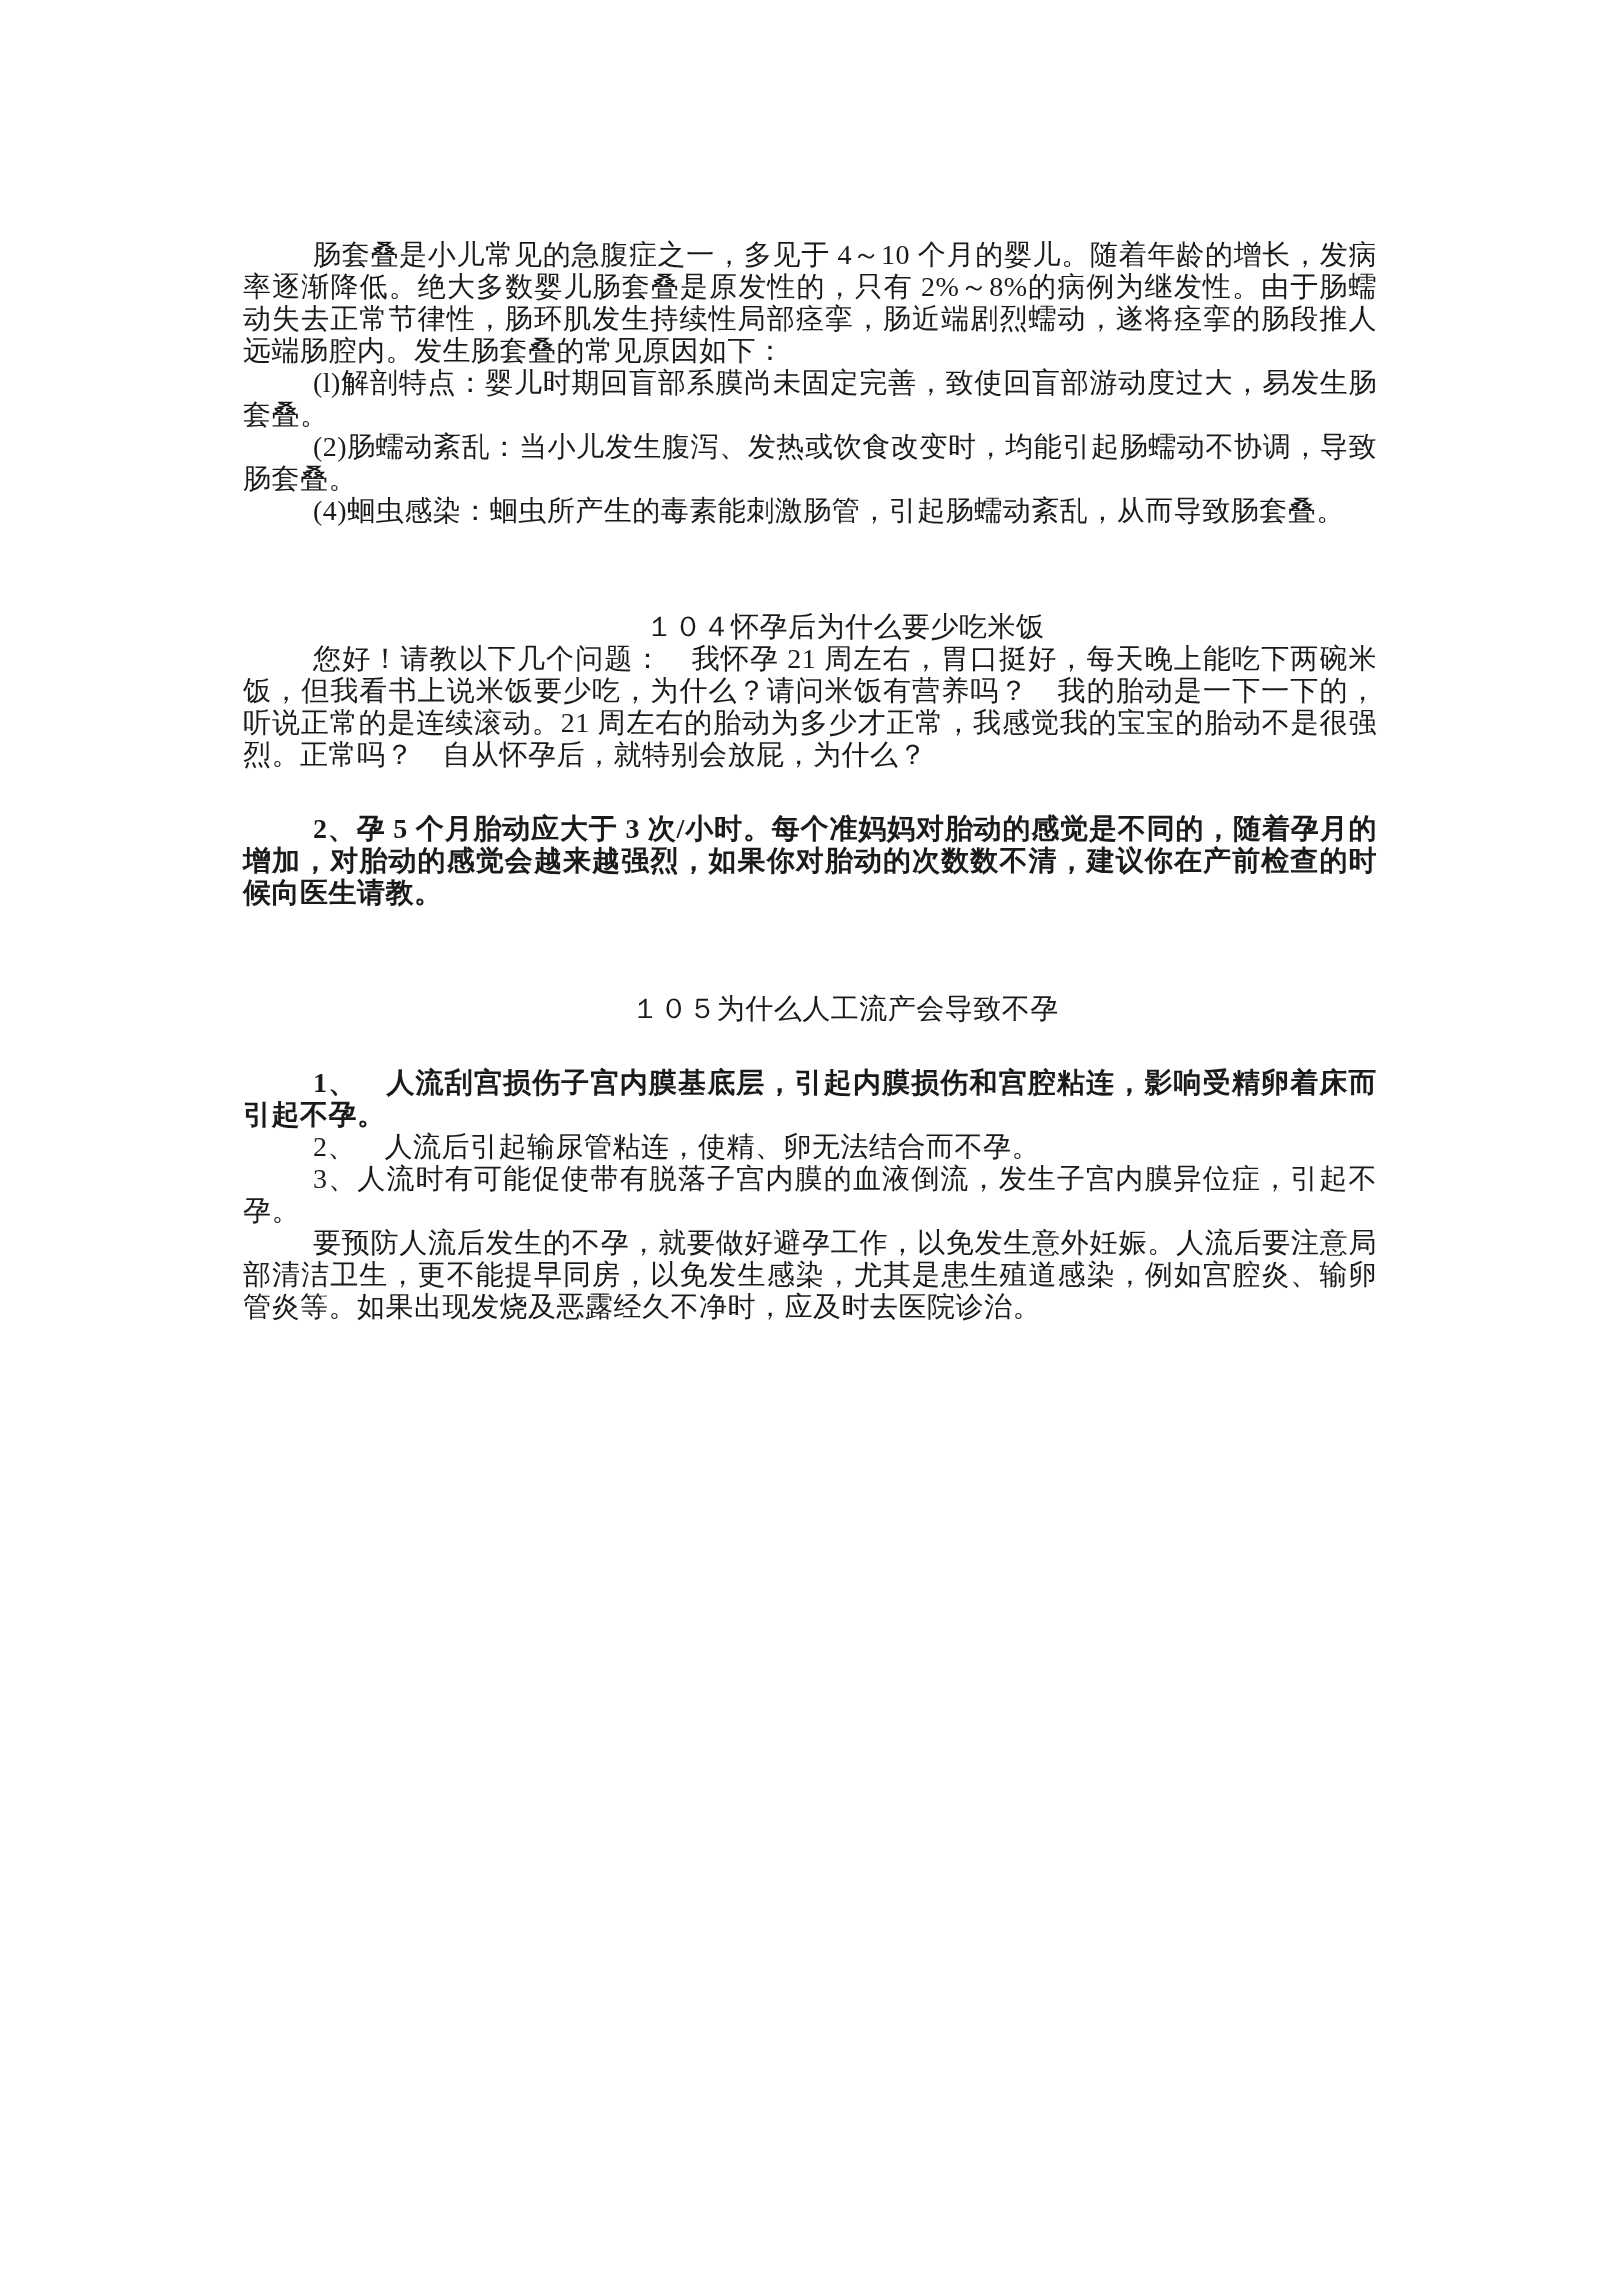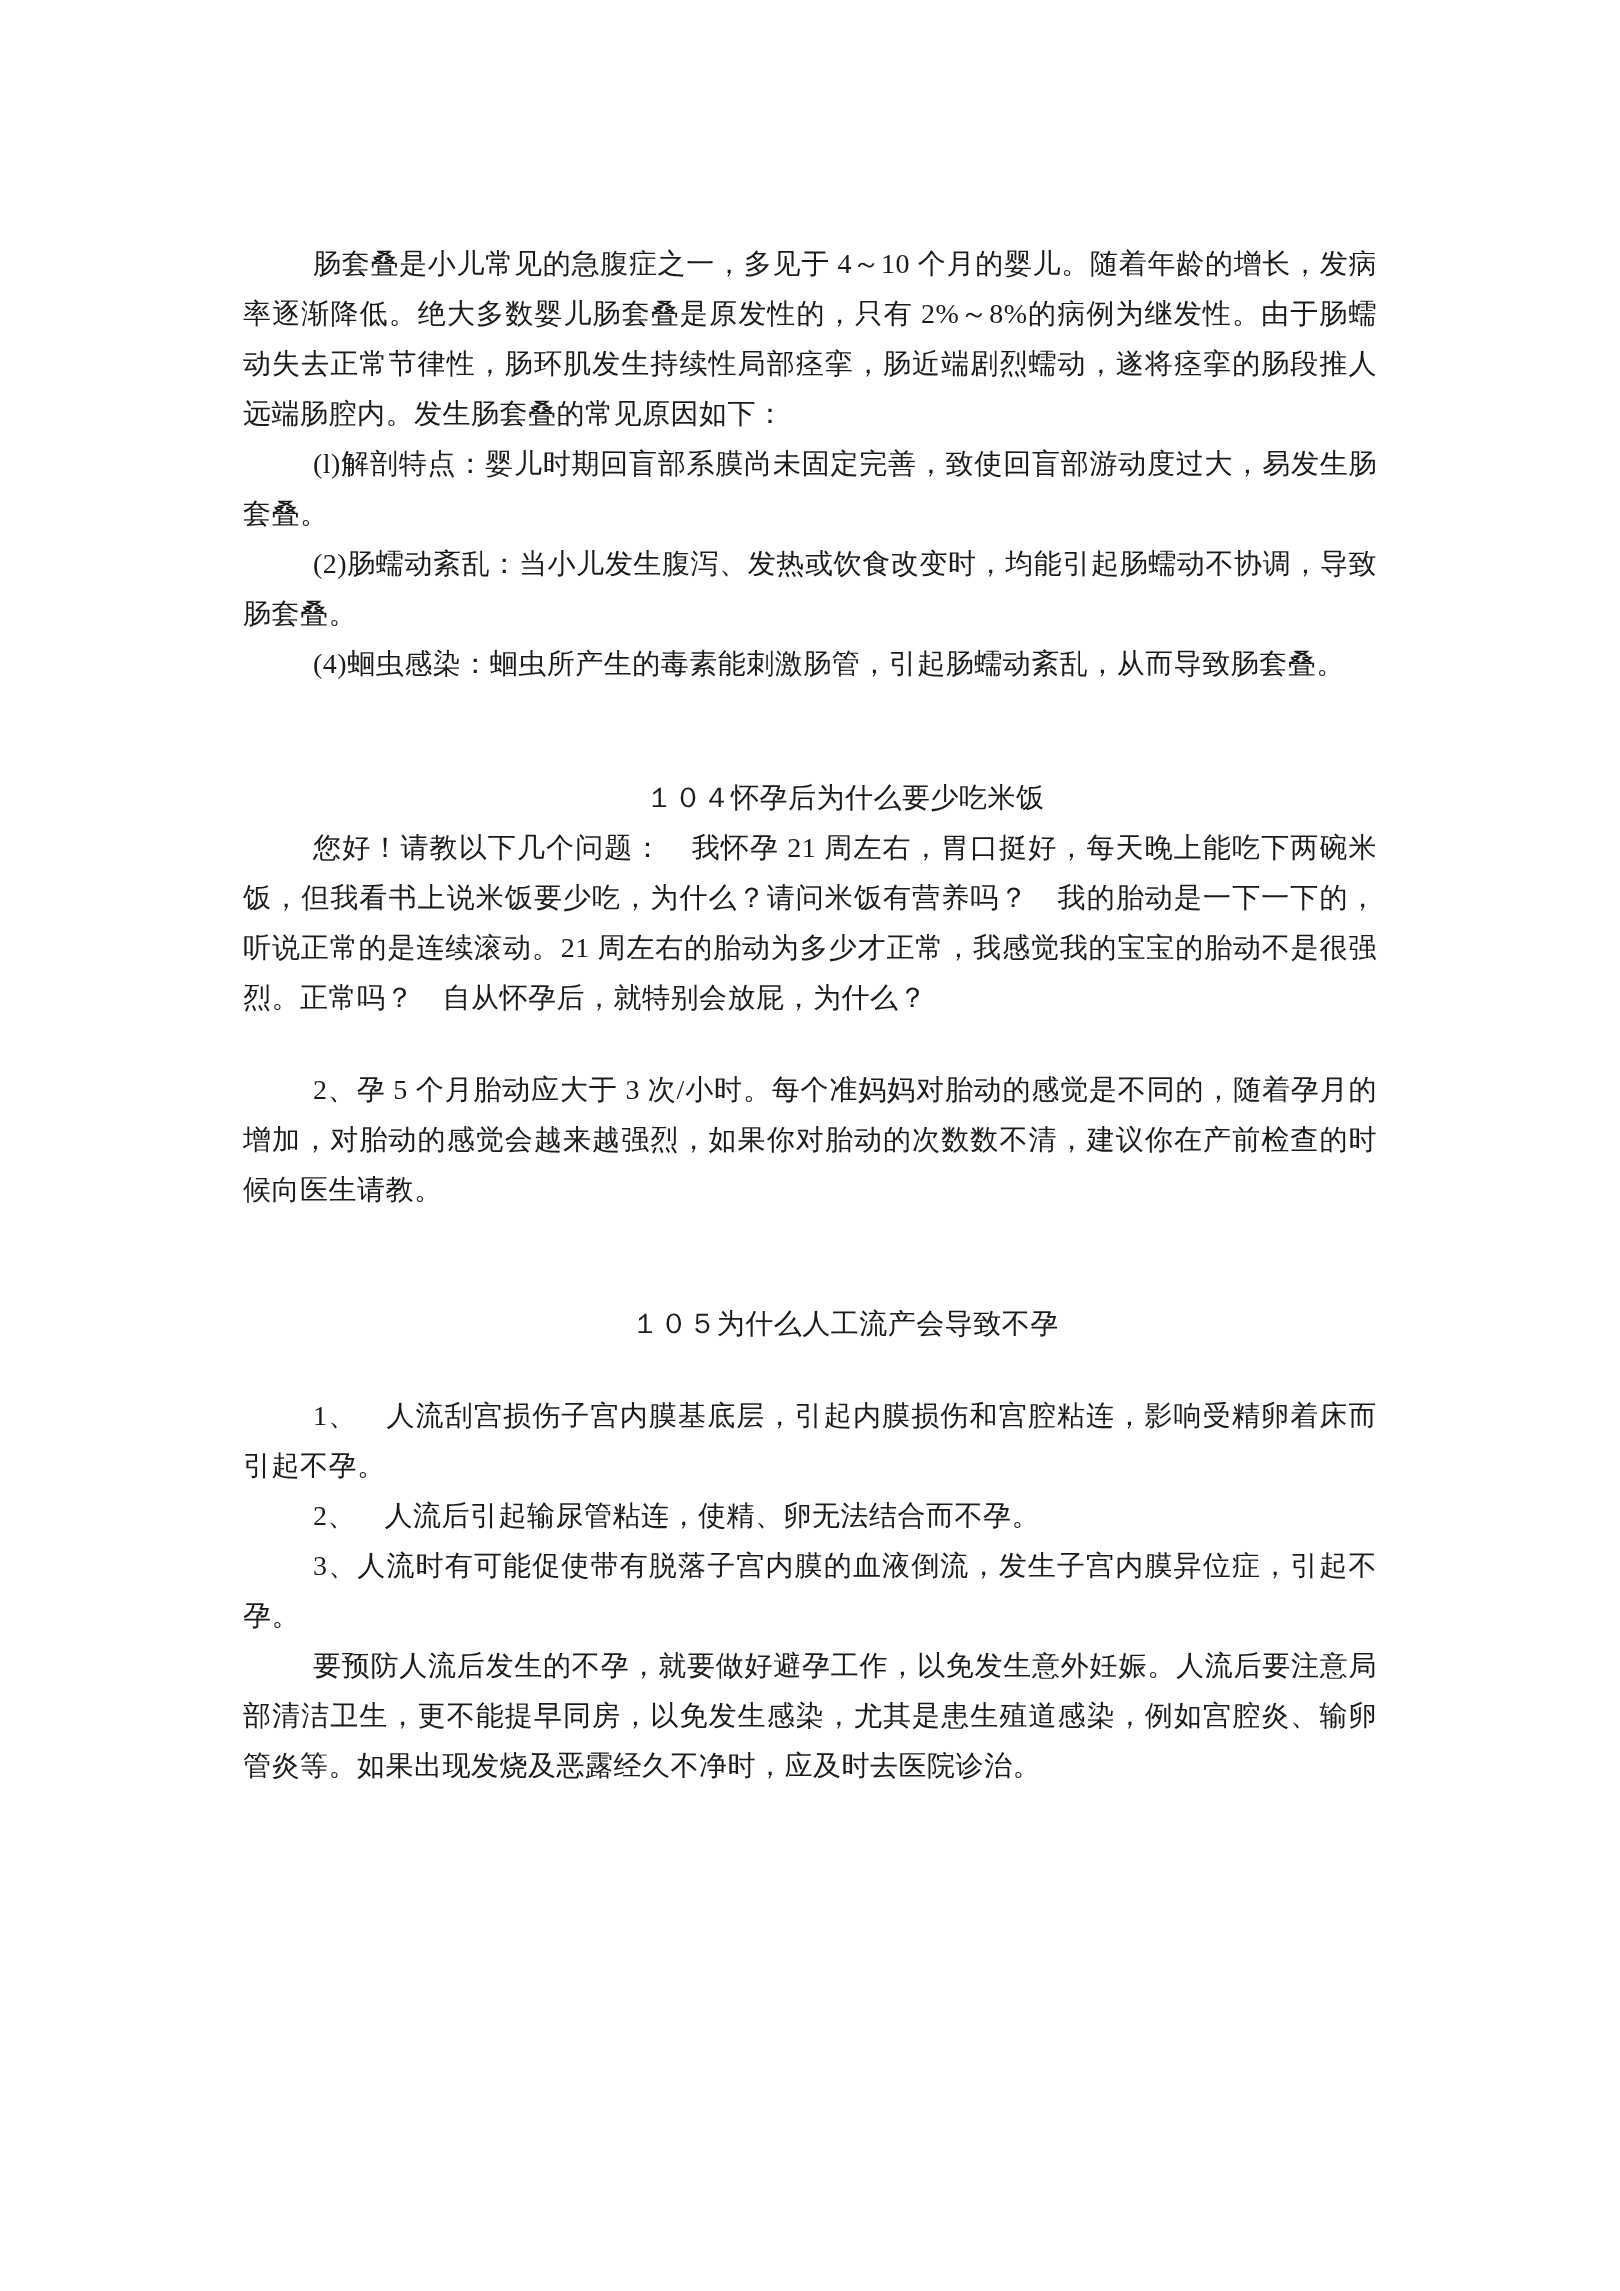--- a/index.html
+++ b/index.html
@@ -18,30 +18,30 @@
   .content {
     position: absolute;
     left: 243px;
     top: 239px;
     width: 1134px;
     color: #1a1a1a;
   }
   .para {
     margin: 0;
     font-size: 28px;
-    line-height: 50px;
+    line-height: 32px;
     text-align: justify;
     text-indent: 2.5em;
     letter-spacing: 0.5px;
     word-break: break-all;
   }
   .heading {
     text-align: center;
   }
-  .gap1 { margin-top: 42px; }
+  .gap1 { margin-top: 42px; font-weight: bold; }
   .gap2 { margin-top: 84px; }
 </style>
 </head>
 <body>
 
 <div class="page">
   <div class="content">
     <p class="para">肠套叠是小儿常见的急腹症之一，多见于 4～10 个月的婴儿。随着年龄的增长，发病率逐渐降低。绝大多数婴儿肠套叠是原发性的，只有 2%～8%的病例为继发性。由于肠蠕动失去正常节律性，肠环肌发生持续性局部痉挛，肠近端剧烈蠕动，遂将痉挛的肠段推人远端肠腔内。发生肠套叠的常见原因如下：</p>
     <p class="para">(l)解剖特点：婴儿时期回盲部系膜尚未固定完善，致使回盲部游动度过大，易发生肠套叠。</p>
     <p class="para">(2)肠蠕动紊乱：当小儿发生腹泻、发热或饮食改变时，均能引起肠蠕动不协调，导致肠套叠。</p>

